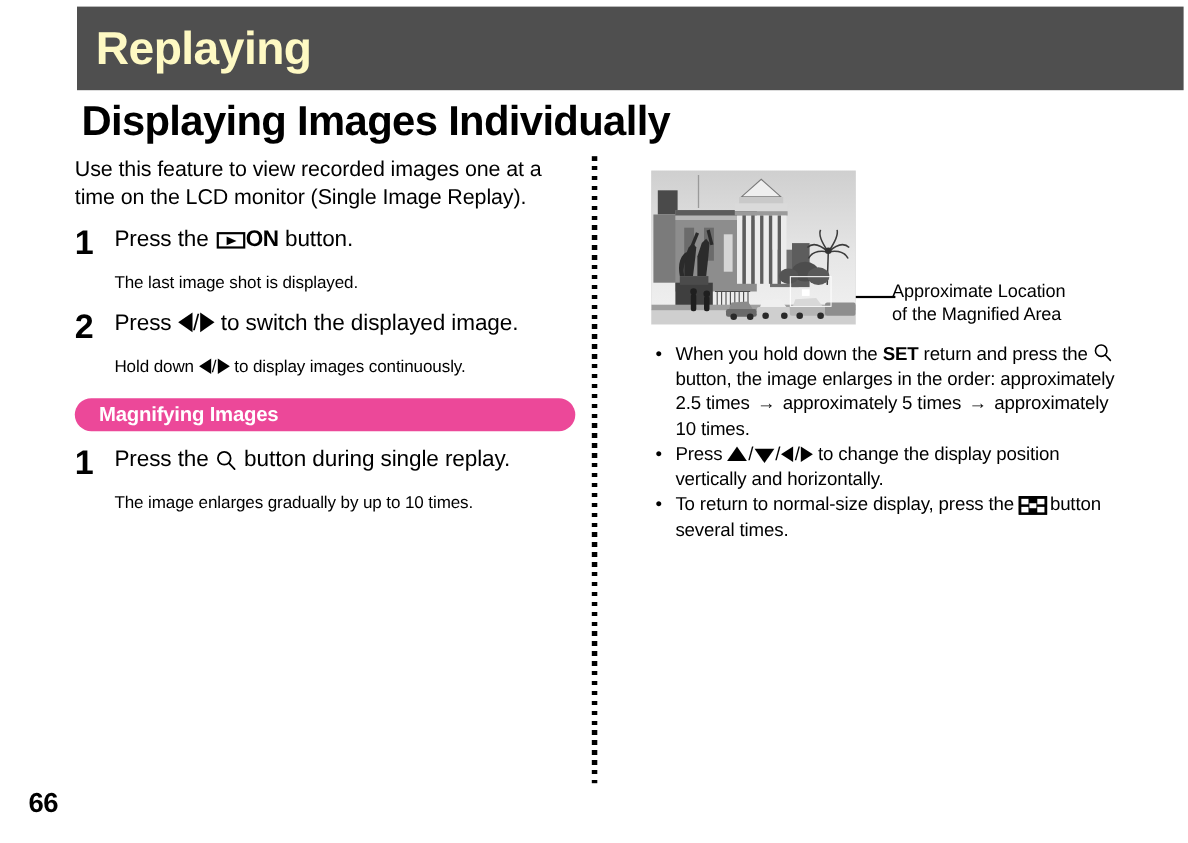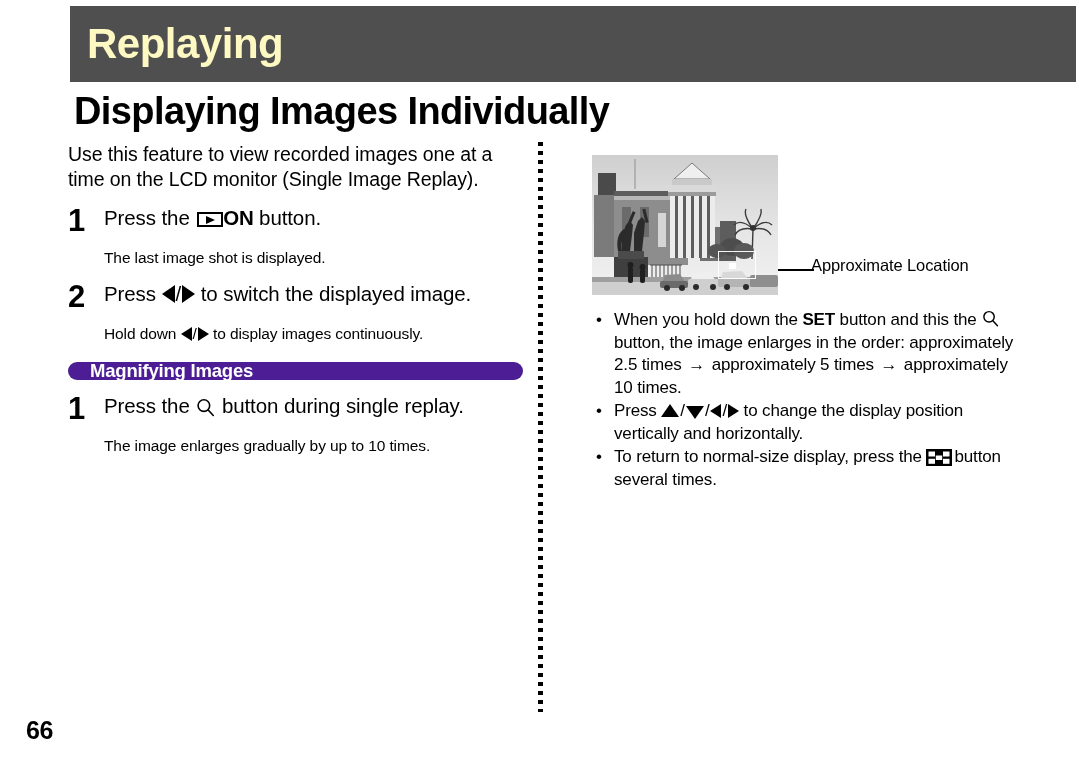--- a/index.html
+++ b/index.html
@@ -114,22 +114,22 @@
     line-height: 20px;
     margin-top: 17px;
     letter-spacing: -0.1px;
   }
 
   
   .banner {
     position: relative;
     margin-top: 18px;
     width: 455px;
-    height: 18px;
-    background: #4c1d95;
+    height: 30px;
+    background: #ec4899;
     border-radius: 15px;
     display: flex;
     align-items: center;
   }
   .banner-text {
     color: #fff;
     font-size: 18.5px;
     font-weight: bold;
     margin-left: 22px;
     letter-spacing: -0.2px;
@@ -520,32 +520,33 @@
             <circle cx="154" cy="132" r="3"></circle>
           </g>
         </svg>
         <div class="magnified-marker"></div>
       </div>
 
       <div class="callout-wrap">
         <div class="callout-line"></div>
         <div class="callout-text">
           <div>Approximate Location</div>
+          <div>of the Magnified Area</div>
         </div>
       </div>
     </div>
 
     <div class="bullets">
 
       <div class="bullet">
         <div class="bullet-dot">•</div>
         <div class="bullet-body">
           <span>When you hold down the</span>
           <span class="bold">SET</span>
-          <span>button and this the</span>
+          <span>return and press the</span>
           <span class="ic icon-mag">
             <svg viewBox="0 0 20 20" width="17" height="17" aria-hidden="true">
               <circle cx="8.3" cy="8.0" r="6.1" fill="none" stroke="#000" stroke-width="1.7"></circle>
               <line x1="12.8" y1="12.6" x2="18.2" y2="18.4" stroke="#000" stroke-width="1.7" stroke-linecap="round"></line>
             </svg>
           </span><span>button, the image enlarges in the order: approximately 2.5 times</span>
           <span class="arrow">→</span>
           <span>approximately 5 times</span>
           <span class="arrow">→</span>
           <span>approximately 10 times.</span>

